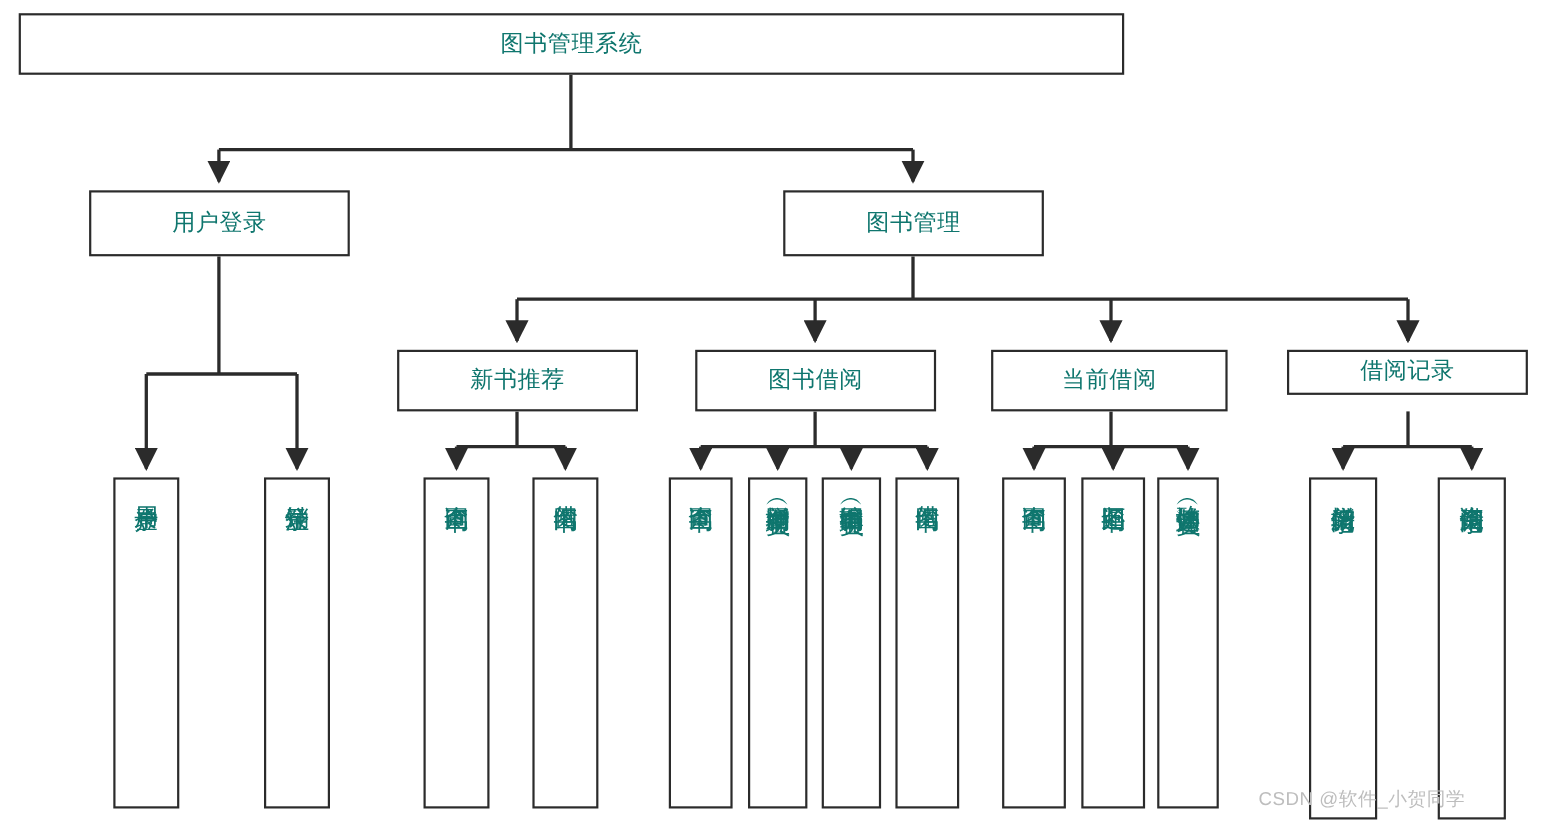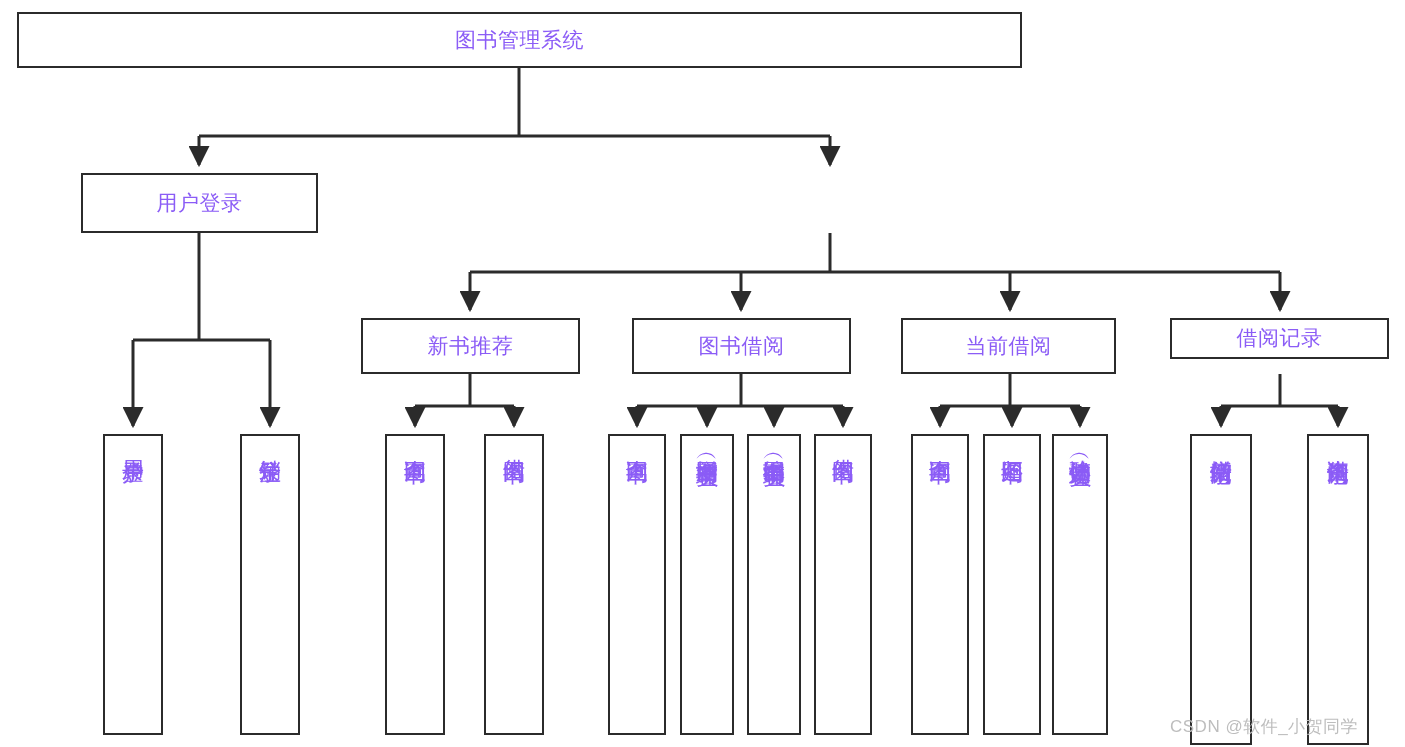--- a/index.html
+++ b/index.html
@@ -26,21 +26,21 @@
     pointer-events: none;
   }
   .node {
     position: absolute;
     box-sizing: border-box;
     border: 2px solid #2b2b2b;
     background: #ffffff;
     display: flex;
     align-items: center;
     justify-content: center;
-    color: #8b5cf6;
+    color: #0f766e;
   }
   .node.root {
     border-width: 2px;
   }
   .node-label-h {
     font-size: 21px;
     line-height: 1.15;
     letter-spacing: 0.5px;
     white-space: nowrap;
   }
@@ -120,20 +120,23 @@
     </g>
   </svg>
 
   <div class="node root" style="left:17px; top:12px; width:1005px; height:56px;">
     <span class="node-label-h">图书管理系统</span>
   </div>
 
   <div class="node" style="left:81px; top:173px; width:237px; height:60px;">
     <span class="node-label-h">用户登录</span>
   </div>
+  <div class="node" style="left:712px; top:173px; width:237px; height:60px;">
+    <span class="node-label-h">图书管理</span>
+  </div>
 
   <div class="node" style="left:361px; top:318px; width:219px; height:56px;">
     <span class="node-label-h">新书推荐</span>
   </div>
   <div class="node" style="left:632px; top:318px; width:219px; height:56px;">
     <span class="node-label-h">图书借阅</span>
   </div>
   <div class="node" style="left:901px; top:318px; width:215px; height:56px;">
     <span class="node-label-h">当前借阅</span>
   </div>
@@ -178,15 +181,15 @@
     <span class="node-label-v">确认归还（管理员）</span>
   </div>
 
   <div class="node leaf" style="left:1190px; top:434px; width:62px; height:311px;">
     <span class="node-label-v">新增借阅记录</span>
   </div>
   <div class="node leaf" style="left:1307px; top:434px; width:62px; height:311px;">
     <span class="node-label-v">查询借阅记录</span>
   </div>
 
-  <div class="watermark" style="left:1170px; top:715px;">CSDN @软件_小贺同学</div>
+  <div class="watermark" style="left:1144px; top:715px;">CSDN @软件_小贺同学</div>
 
 </div>
 
 </body></html>

